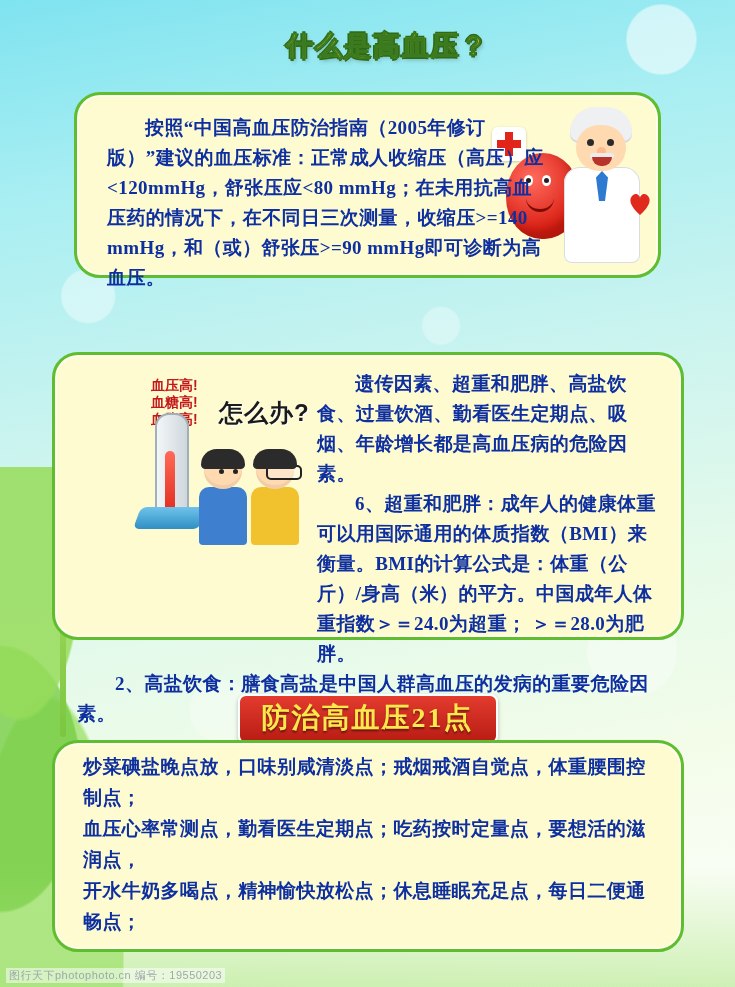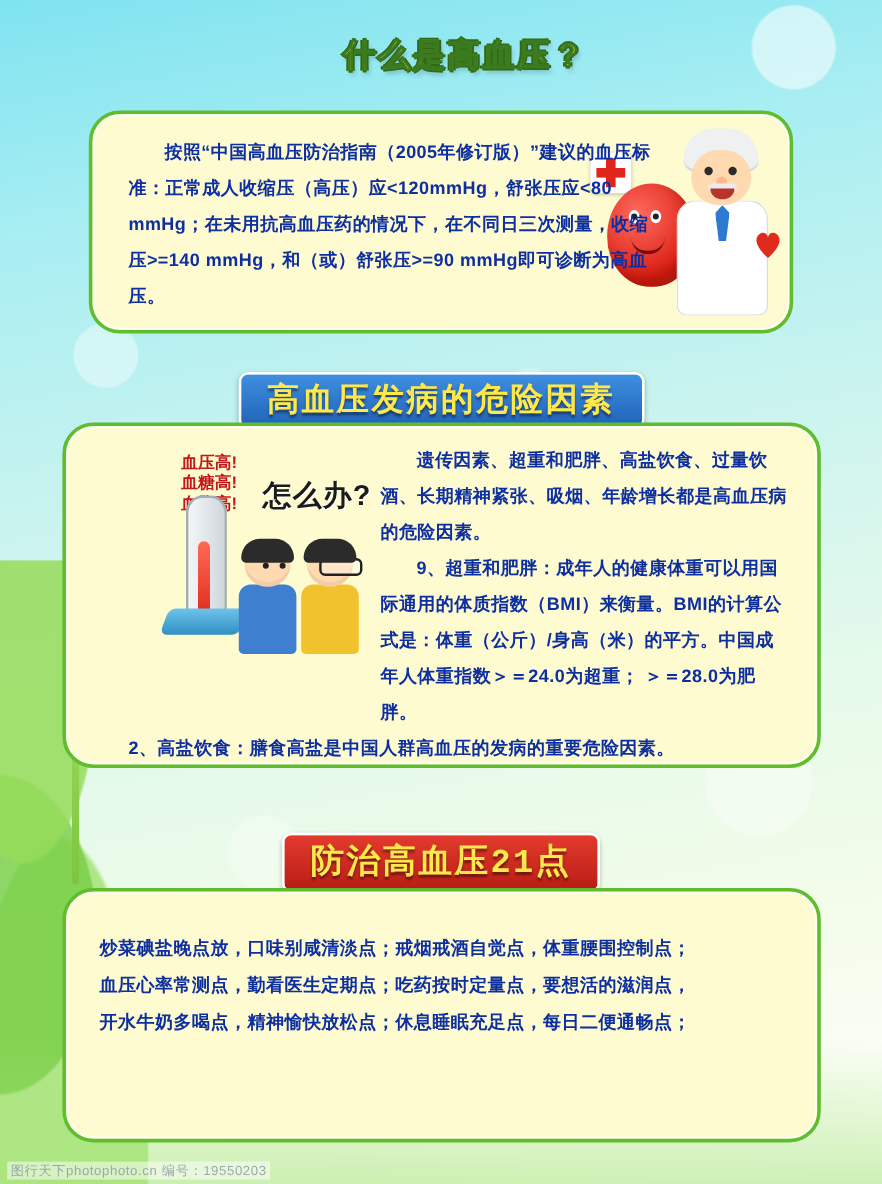--- a/index.html
+++ b/index.html
@@ -102,41 +102,41 @@
     border: 2px solid #ffffff;
     text-shadow: 0 2px 2px rgba(0,0,0,0.45);
     box-shadow: 0 2px 4px rgba(0,0,0,0.25);
   }
   .banner-red {
     background: linear-gradient(to bottom, #e33b2e, #b81c14);
     color: #ffe84b;
     border: 2px solid #ffffff;
     text-shadow: 0 2px 2px rgba(0,0,0,0.45);
     box-shadow: 0 2px 4px rgba(0,0,0,0.25);
-    font-family: Liberation Mono, monospace;
+    font-family: Liberation Serif, serif;
     font-size: 28px;
   }
 
   
   .panel {
     position: absolute;
     background: #fdfbcf;
     border-radius: 26px;
     box-sizing: border-box;
   }
   .panel-green {
     border: 3px solid #5fbd2e;
     box-shadow: 0 0 0 2px rgba(255,255,255,0.65) inset;
   }
   .panel-text {
     color: #0e2fa0;
-    font-size: 15px;
+    font-size: 19px;
     line-height: 30px;
     font-weight: bold;
-    font-family: Liberation Sans, sans-serif;
+    font-family: Liberation Serif, serif;
     letter-spacing: 0.4px;
   }
   .p-indent { text-indent: 2em; }
 
   
   #panel1 { left: 74px; top: 92px; width: 587px; height: 186px; padding: 18px 30px 0 30px; }
   #panel1 .panel-text { position: relative; z-index: 2; width: 440px; }
 
   
   .mascot1 {
@@ -314,21 +314,21 @@
   .glasses {
     position:absolute; left:10px; top:12px; width:32px; height:11px;
     border:2px solid #222; border-radius:5px;
     background: rgba(255,255,255,0.35);
   }
   #panel2 .panel-text { position: relative; z-index: 2; }
   #panel2 .col-right { margin-left: 240px; }
   #panel2 .full-rows { margin-left: 0; }
 
   
-  #panel3 { left: 52px; top: 740px; width: 632px; height: 212px; padding: 32px 28px 0 28px; }
+  #panel3 { left: 52px; top: 740px; width: 632px; height: 212px; padding: 8px 28px 0 28px; }
   #panel3 .panel-text { line-height: 31px; }
 
   
   .watermark {
     position: absolute;
     left: 6px;
     bottom: 4px;
     font-size: 11px;
     color: #9aa6aa;
     letter-spacing: 0.5px;
@@ -376,23 +376,20 @@
           <div class="doc-stache"></div>
           <div class="doc-mouth"></div>
         </div>
         <div class="doc-arm-heart">
           <div class="heart-sm"></div>
         </div>
       </div>
     </div>
   </div>
 
-  <div class="title-row" style="top:310px;">
-    <span class="title-banner banner-blue">高血压发病的危险因素</span>
-  </div>
 
   <div class="panel panel-green" id="panel2">
 
     <div class="left-art">
       <div class="shout-text">
         <span>血压高!</span>
         <span>血糖高!</span>
         <span>血脂高!</span>
       </div>
       <div class="howto">怎么办?</div>
@@ -410,22 +407,22 @@
       </div>
       <div class="boy-glasses">
         <div class="boy-body body-yellow"></div>
         <div class="boy-head">
           <div class="glasses"></div>
         </div>
         <div class="boy-hair"></div>
       </div>
     </div>
 
-    <div class="panel-text col-right p-indent">遗传因素、超重和肥胖、高盐饮食、过量饮酒、长期精神紧张、吸烟、年龄增长都是高血压病的危险因素。</div>
-    <div class="panel-text col-right p-indent">9、超重和肥胖：成年人的健康体重可以用国际通用的体质指数（BMI）来衡量。BMI的计算公式是：体重（公斤）/身高（米）的平方。中国成年人体重指数＞＝24.0为超重； ＞＝28.0为肥胖。</div>
+    <div class="panel-text col-right p-indent">遗传因素、超重和肥胖、高盐饮食、过量饮酒、勤看医生定期点、吸烟、年龄增长都是高血压病的危险因素。</div>
+    <div class="panel-text col-right p-indent">6、超重和肥胖：成年人的健康体重可以用国际通用的体质指数（BMI）来衡量。BMI的计算公式是：体重（公斤）/身高（米）的平方。中国成年人体重指数＞＝24.0为超重； ＞＝28.0为肥胖。</div>
     <div class="panel-text full-rows p-indent">2、高盐饮食：膳食高盐是中国人群高血压的发病的重要危险因素。</div>
   </div>
 
   <div class="title-row" style="top:694px;">
     <span class="title-banner banner-red">防治高血压21点</span>
   </div>
 
   <div class="panel panel-green" id="panel3">
     <div class="panel-text">炒菜碘盐晚点放，口味别咸清淡点；戒烟戒酒自觉点，体重腰围控制点；</div>
     <div class="panel-text">血压心率常测点，勤看医生定期点；吃药按时定量点，要想活的滋润点，</div>

